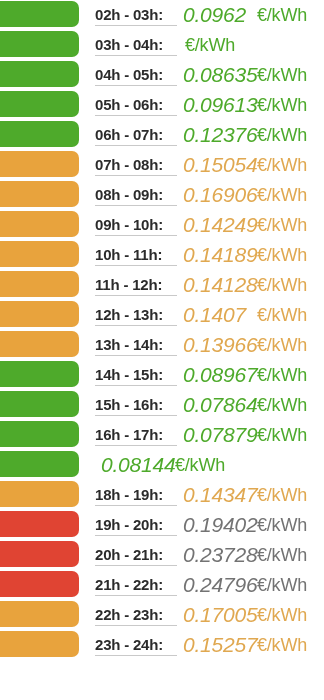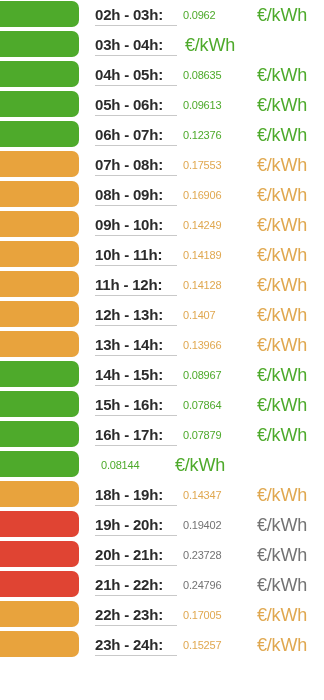--- a/index.html
+++ b/index.html
@@ -63,25 +63,26 @@
     border-bottom: 1px solid #c9c9c9;
     height: 22px;
     line-height: 22px;
     box-sizing: border-box;
     white-space: nowrap;
   }
 
   .value {
     flex: 0 0 72px;
     width: 72px;
-    font-size: 11px;
+    font-size: 21px;
     letter-spacing: -0.2px;
     padding-left: 6px;
     white-space: nowrap;
     box-sizing: border-box;
+    font-style: italic;
   }
 
   .unit {
     flex: 0 0 auto;
     font-size: 18px;
     letter-spacing: -0.2px;
     padding-left: 8px;
     white-space: nowrap;
   }
 
@@ -129,21 +130,21 @@
       <div class="row-text">
         <span class="time-label">06h - 07h:</span>
         <span class="value t-green">0.12376</span>
         <span class="unit t-green">€/kWh</span>
       </div>
     </div>
     <div class="price-row">
       <div class="bar orange"></div>
       <div class="row-text">
         <span class="time-label">07h - 08h:</span>
-        <span class="value t-orange">0.17553</span>
+        <span class="value t-orange">0.15054</span>
         <span class="unit t-orange">€/kWh</span>
       </div>
     </div>
     <div class="price-row">
       <div class="bar orange"></div>
       <div class="row-text">
         <span class="time-label">08h - 09h:</span>
         <span class="value t-orange">0.16906</span>
         <span class="unit t-orange">€/kWh</span>
       </div>

